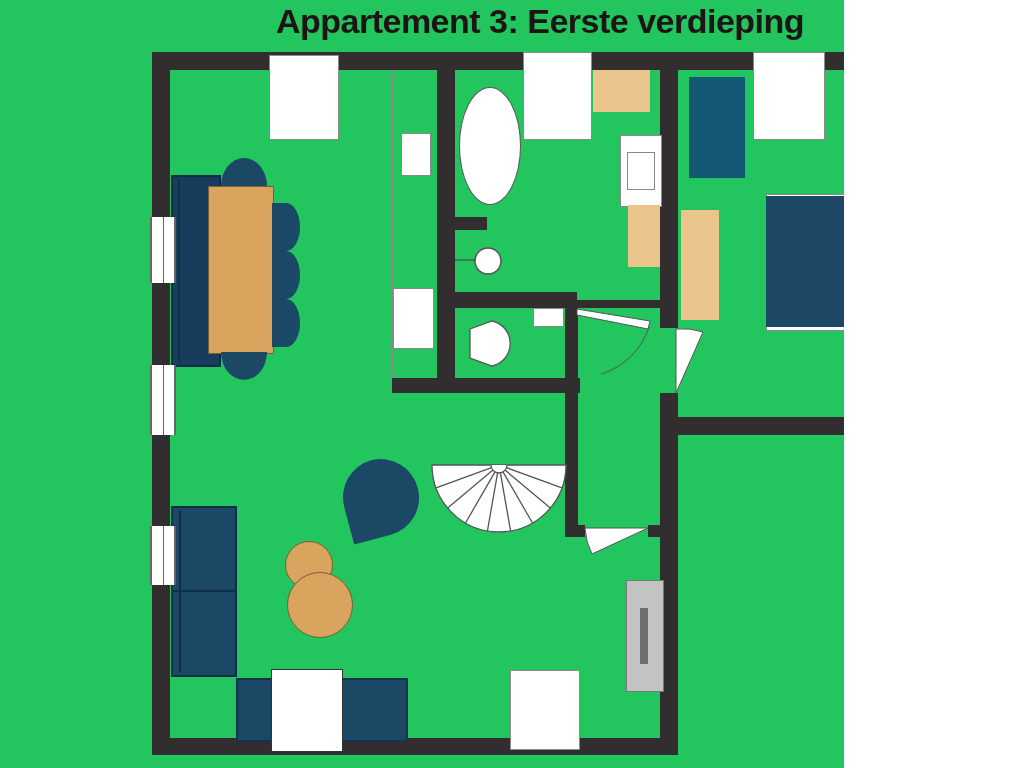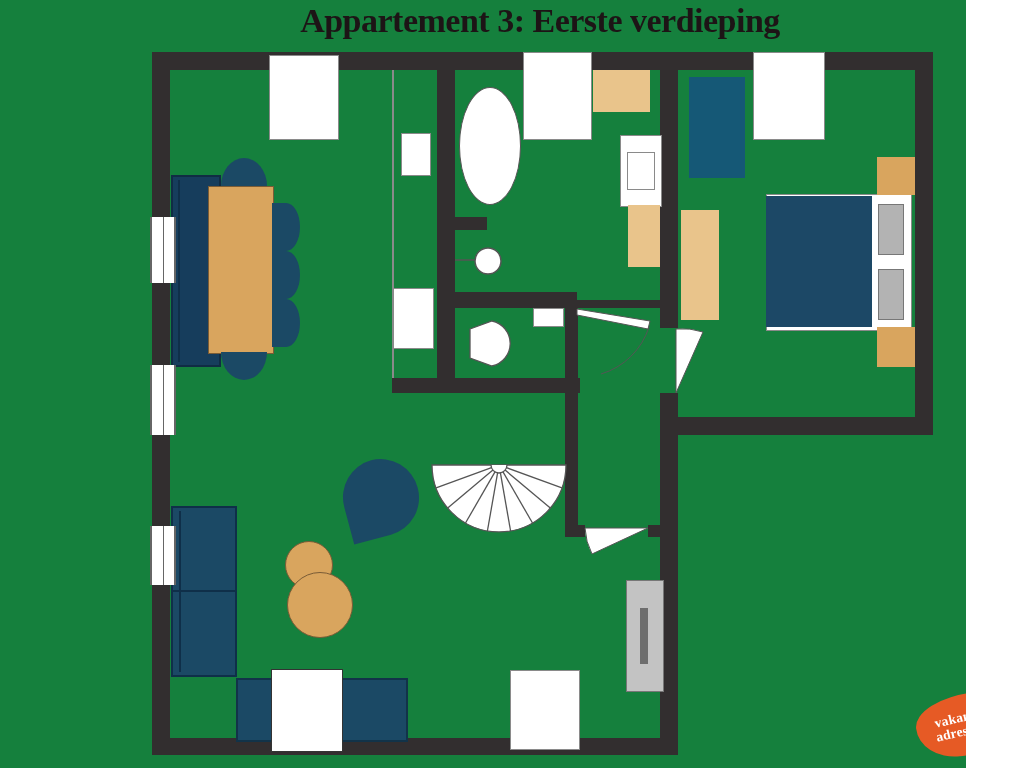--- a/index.html
+++ b/index.html
@@ -1,22 +1,22 @@
 <!DOCTYPE html>
 <html style="--walls: #322e2f; --furniture_blue: #1b4965; --furniture_blue_dark: #163d5c; --furniture_blue_bright: #155876; --furniture_wood: #d9a55e; --furniture_wood_light: #e9c48b; --appliance_gray: #c3c3c3; --outline_gray: #666666; --logo_orange: #e65a25; --title_color: #1d1416;"><head>
 <meta charset="utf-8">
 <style>
   :root{
     --walls:#322e2f; --furniture_blue:#1b4965; --furniture_blue_dark:#163d5c;
     --furniture_blue_bright:#155876; --furniture_wood:#d9a55e; --furniture_wood_light:#e9c48b;
     --appliance_gray:#c3c3c3; --outline_gray:#666666; --logo_orange:#e65a25; --title_color:#1d1416;
   }
   html,body{margin:0;padding:0;background:#fff;}
-  .plan{position:relative;width:966px;height:768px;background:#15803d;overflow:hidden;
-        font-family:Liberation Serif, serif;}
+  .plan{position:relative;width:844px;height:768px;background:#22c55e;overflow:hidden;
+        font-family:Liberation Sans, sans-serif;}
   .abs{position:absolute;}
   .title{position:absolute;left:0;top:2px;width:1080px;margin:0;text-align:center;
          font-size:34px;font-weight:700;letter-spacing:-0.5px;color:var(--title_color);}
   .wall{position:absolute;background:var(--walls);}
   .window{position:absolute;background:#fff;border-left:2px solid var(--outline_gray);
           border-right:2px solid var(--outline_gray);}
   .window::after{content:"";position:absolute;left:50%;top:0;bottom:0;width:1px;background:var(--outline_gray);}
   .bay{position:absolute;background:#fff;border:1.5px solid #8a8a8a;z-index:5;}
   .navy{position:absolute;background:var(--furniture_blue);}
   .wood{position:absolute;background:var(--furniture_wood);}

